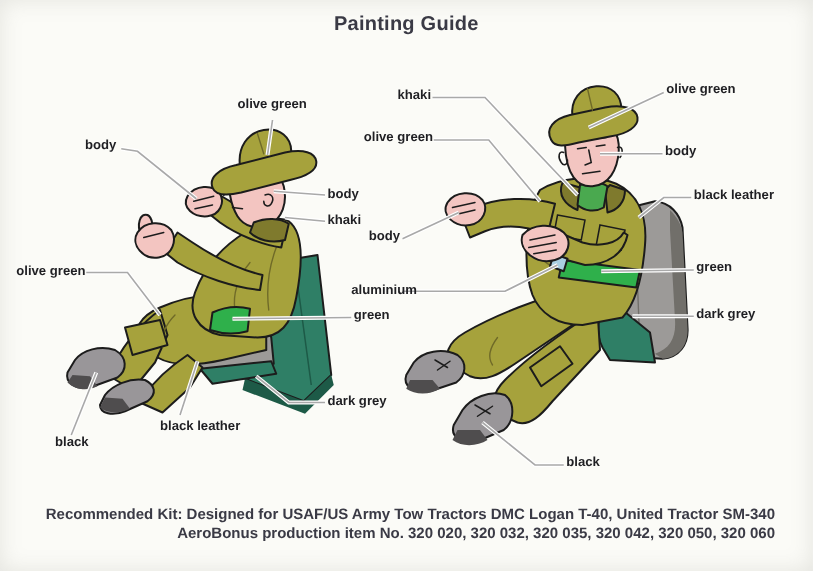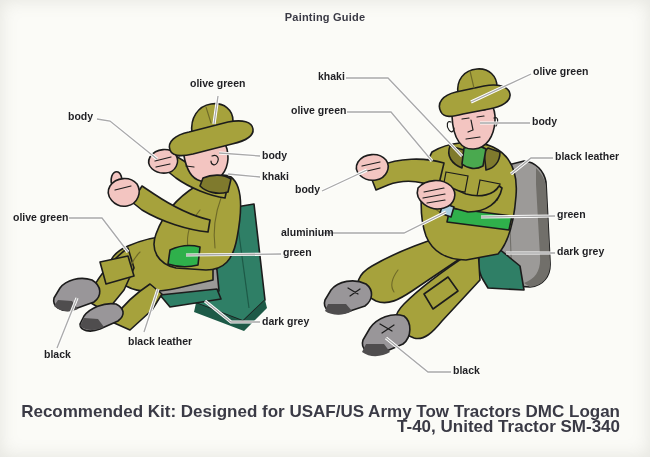--- a/index.html
+++ b/index.html
@@ -7,35 +7,35 @@
     position:relative;
     width:650px;height:457px;
     background:#fbfbf7;
     overflow:hidden;
     font-family:"Liberation Sans", sans-serif;
     box-shadow: inset 0 0 18px rgba(120,120,110,0.18);
   }
   .title{
     position:absolute;left:0;right:0;top:11px;
     text-align:center;
-    font-size:11px;font-weight:bold;
+    font-size:16px;font-weight:bold;
     color:var(--title-text,#3a3a45);
     letter-spacing:.2px;
   }
   .lbl{
     position:absolute;
     font-size:10.5px;font-weight:bold;
     color:var(--label-text,#1f1f23);
     white-space:nowrap;
     line-height:11px;
   }
   .footer{
     position:absolute;left:8px;top:404px;width:612px;
     text-align:right;
-    font-size:17px;font-weight:bold;
+    font-size:12px;font-weight:bold;
     color:var(--title-text,#3a3a45);
     line-height:15px;
   }
   svg.art{position:absolute;left:0;top:0;}
   .ol{stroke:var(--outline,#1c1c1c);stroke-width:1.6;stroke-linejoin:round;}
   .olive{fill:var(--uniform-olive,#a6a23c);}
   .olived{fill:var(--uniform-olive-dark,#7f7a2d);}
   .skin{fill:var(--skin,#f3c5c1);}
   .teal{fill:var(--seat-teal,#2f7f66);}
   .teald{fill:var(--seat-teal-dark,#1d5a47);}
@@ -224,15 +224,16 @@
   <div class="lbl" style="left:281px;top:227px">aluminium</div>
   <div class="lbl" style="left:533px;top:66px">olive green</div>
   <div class="lbl" style="left:532px;top:116px">body</div>
   <div class="lbl" style="left:555px;top:151px">black leather</div>
   <div class="lbl" style="left:557px;top:209px">green</div>
   <div class="lbl" style="left:557px;top:246px">dark grey</div>
   <div class="lbl" style="left:453px;top:365px">black</div>
 
   <div class="footer">
     <div>Recommended Kit: Designed for USAF/US Army Tow Tractors DMC Logan T-40, United Tractor SM-340</div>
+    <div>AeroBonus production item No. 320 020, 320 032, 320 035, 320 042, 320 050, 320 060</div>
   </div>
 
 </div>
 
 </body></html>

